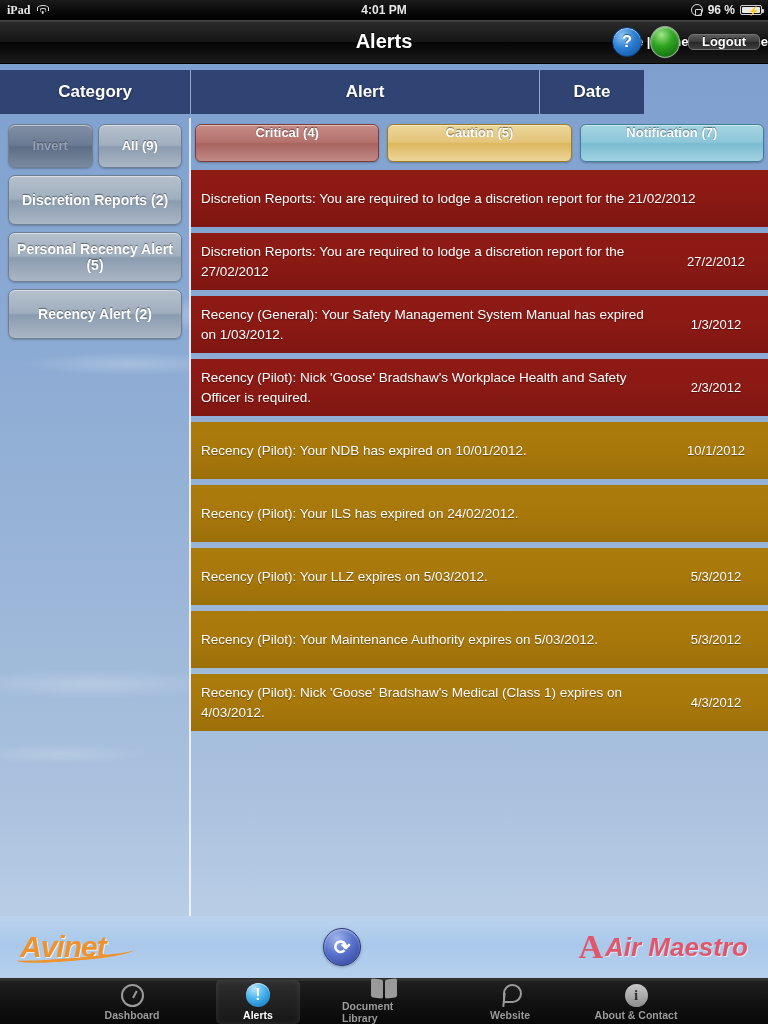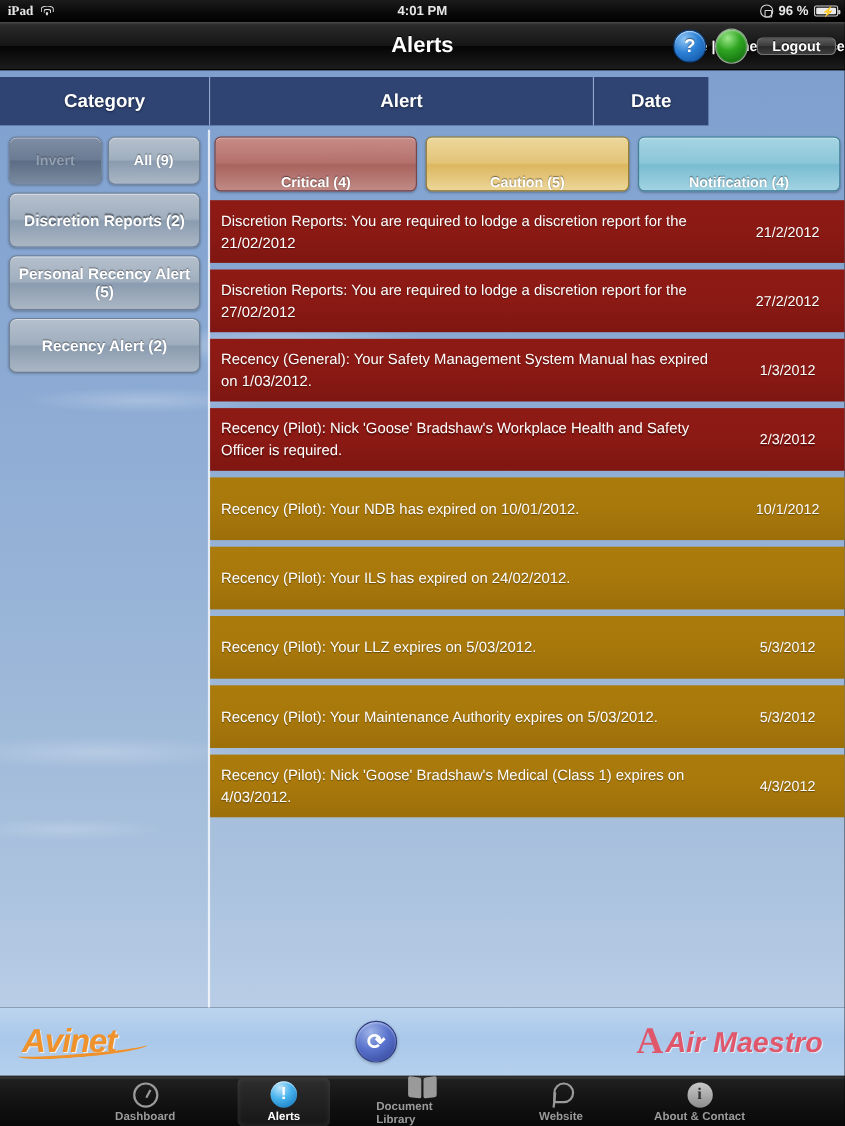--- a/index.html
+++ b/index.html
@@ -107,21 +107,21 @@
     color:#93a0b2; text-shadow:0 -1px 1px rgba(0,0,0,.35);
   }
   .sb-divider{ position:absolute; top:118px; left:189px; width:2px; height:798px;
     background:rgba(255,255,255,.75); }
 
   
   .content{ position:absolute; top:118px; left:191px; width:577px; height:798px;
     padding:6px 0 0 0; }
   .sev-row{ display:flex; gap:8px; padding:0 4px 0 4px; margin-bottom:8px; }
   .sev-btn{
-    flex:1; height:50px; border-radius:6px; display:flex; align-items:flex-end;
+    flex:1; height:38px; border-radius:6px; display:flex; align-items:flex-start;
     justify-content:center; font-size:13px; font-weight:bold; color:#fff;
     text-shadow:0 -1px 1px rgba(0,0,0,.5);
     box-shadow:inset 0 1px 0 rgba(255,255,255,.45), 0 1px 2px rgba(0,0,0,.25);
   }
   .sev-critical{ background:linear-gradient(to bottom,#c78b86 0%,#b4716c 48%,#a9635e 52%,#c08a85 100%);
     border:1px solid #7e3c38; }
   .sev-caution{ background:linear-gradient(to bottom,#ecd79b 0%,#e3c478 48%,#dcb75f 52%,#ecd699 100%);
     border:1px solid #9d7c22; }
   .sev-notification{ background:linear-gradient(to bottom,#a6d5e3 0%,#8bc6d9 48%,#79bcd2 52%,#a2d3e2 100%);
     border:1px solid #3f8296; }
@@ -278,28 +278,27 @@
 
 <div class="content">
   <div class="sev-row">
     <div class="sev-btn sev-critical">
       <span>Critical (4)</span>
     </div>
     <div class="sev-btn sev-caution">
       <span>Caution (5)</span>
     </div>
     <div class="sev-btn sev-notification">
-      <span>Notification (4)</span>
+      <span>Notification (7)</span>
     </div>
   </div>
 
   <div class="alert-list">
     <div class="alert-row critical">
       <div class="alert-msg">Discretion Reports: You are required to lodge a discretion report for the 21/02/2012</div>
-      <div class="alert-date">21/2/2012</div>
     </div>
     <div class="alert-row critical">
       <div class="alert-msg">Discretion Reports: You are required to lodge a discretion report for the 27/02/2012</div>
       <div class="alert-date">27/2/2012</div>
     </div>
     <div class="alert-row critical">
       <div class="alert-msg">Recency (General): Your Safety Management System Manual has expired on 1/03/2012.</div>
       <div class="alert-date">1/3/2012</div>
     </div>
     <div class="alert-row critical">

